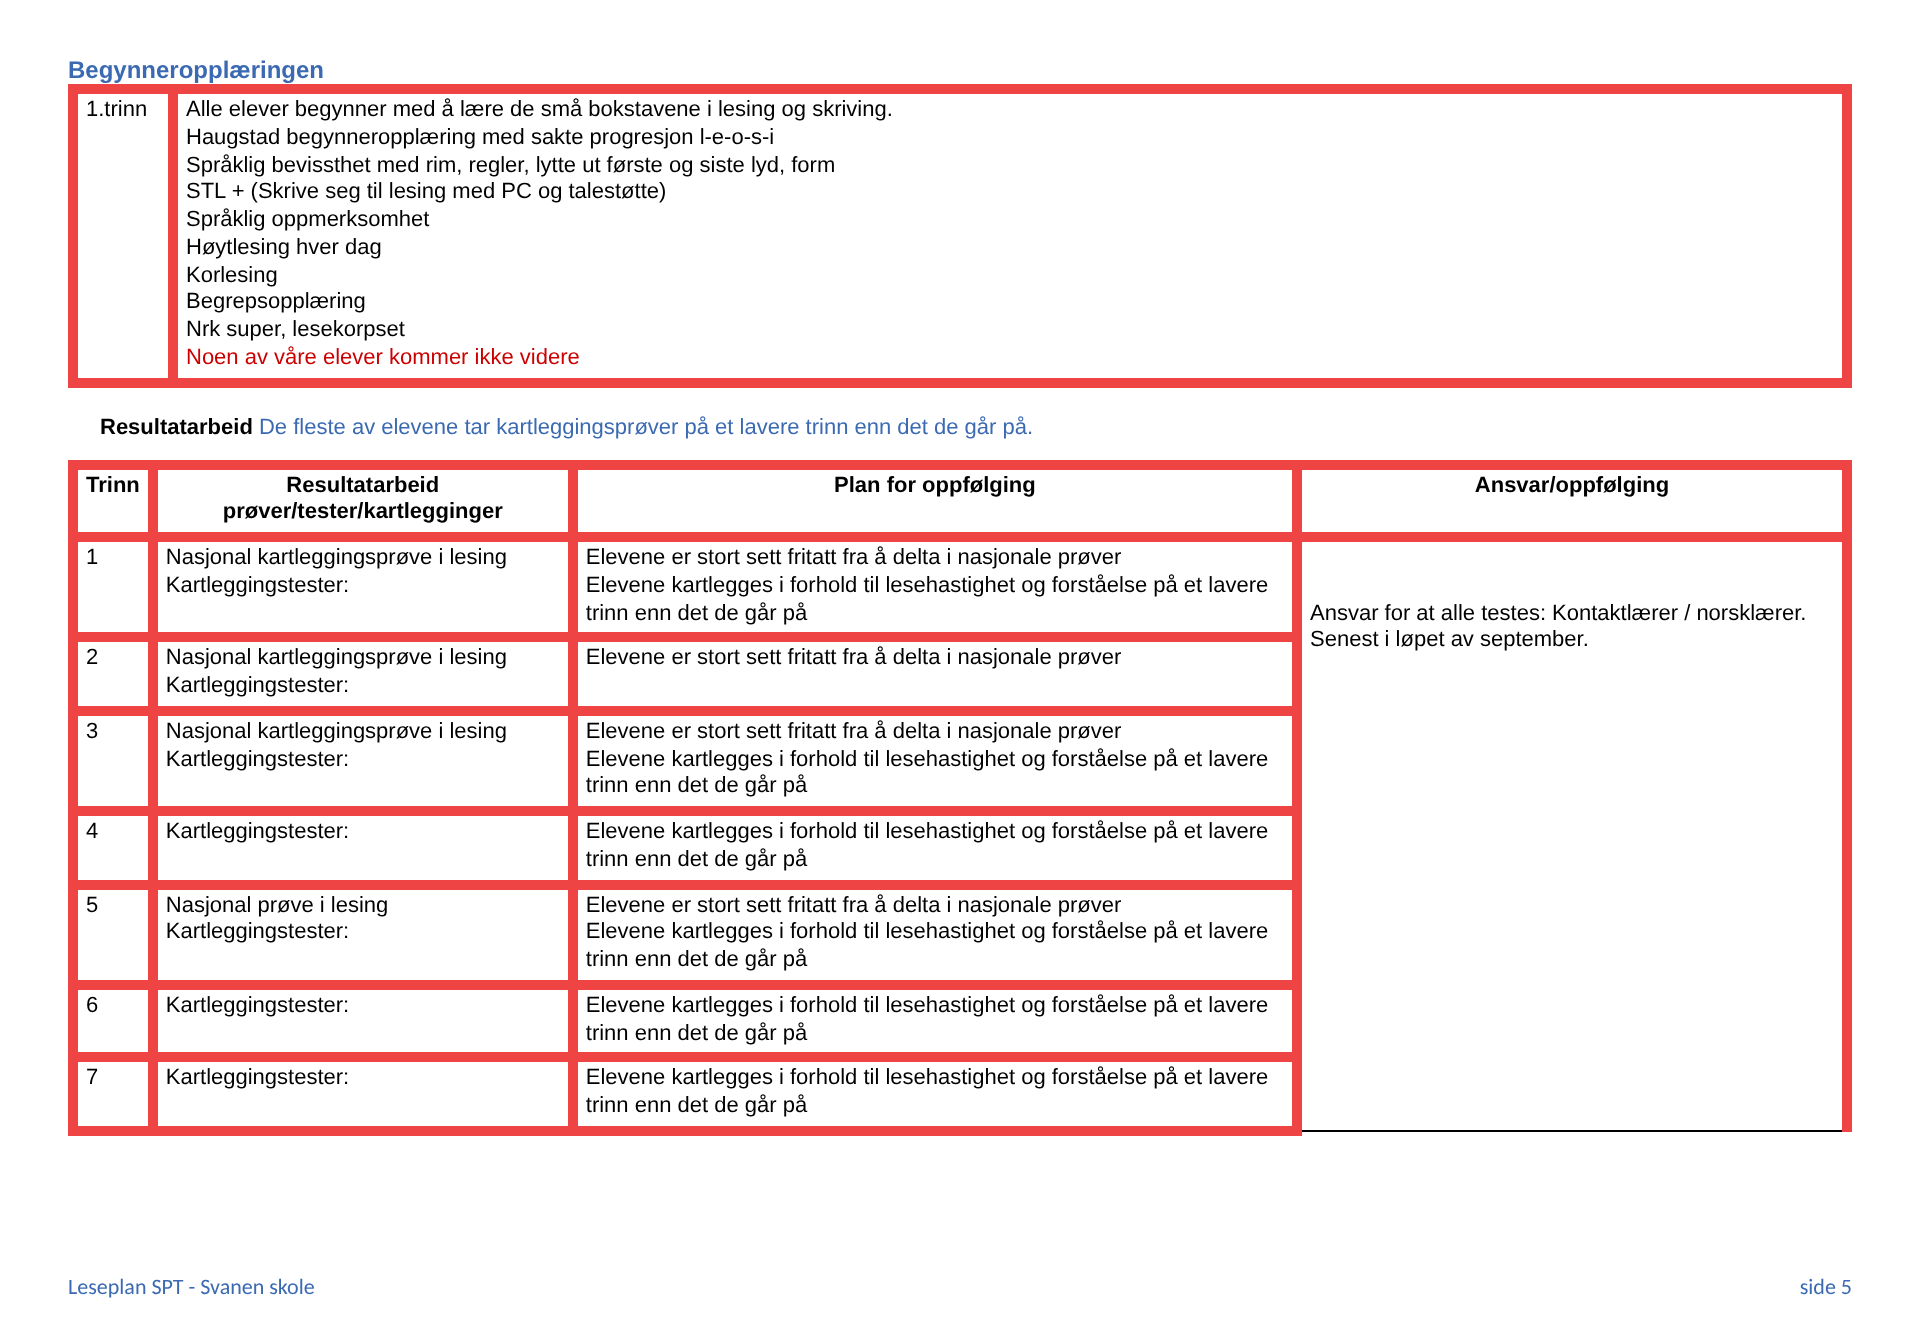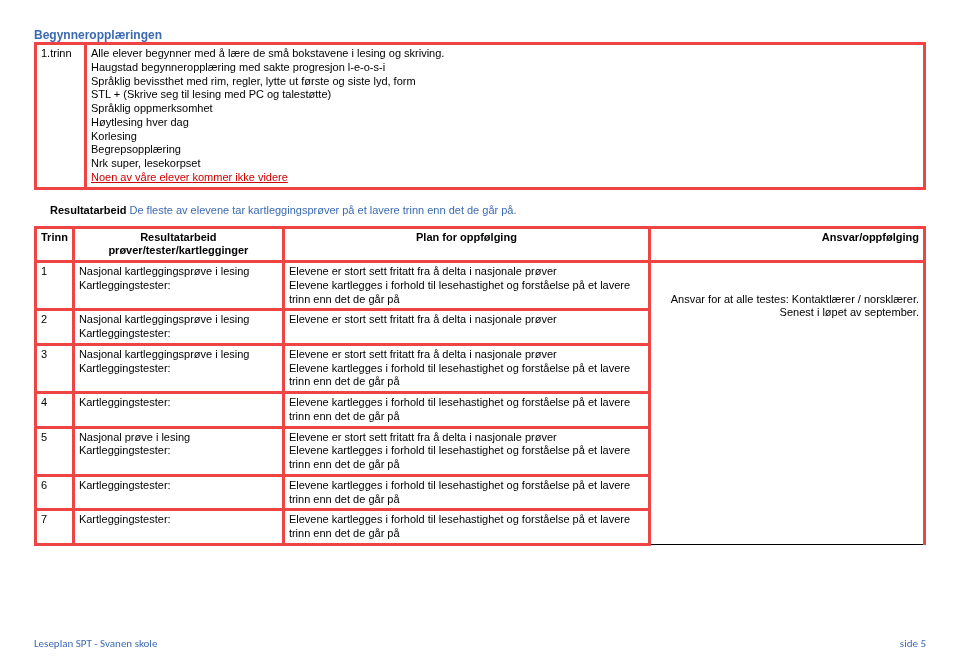--- a/index.html
+++ b/index.html
@@ -17,45 +17,45 @@
   .heading {
     color: #3b6ab2;
     font-weight: bold;
     font-size: 12px;
   }
   table {
     border-collapse: collapse;
     width: 100%;
   }
   td, th {
-    border: 3px solid #ef4444;
+    border: 5px solid #ef4444;
     padding: 2px 4px;
     vertical-align: top;
     text-align: left;
     font-size: 11px;
     line-height: 1.25;
     margin-left: 15px;
   }
   .intro-table td:first-child {
     width: 50px;
   }
-  .red { color: #c00; text-decoration: underline; }
+  .red { color: #c00; }
   .result-heading {
     margin: 14px 0 10px 16px;
     font-size: 11px;
     font-weight: bold;
   }
   .result-heading .blue { color: #3b6ab2; font-weight: normal; }
   .main-table th {
     font-weight: bold;
     text-align: center;
   }
   .main-table td:first-child, .main-table th:first-child { width: 34px; }
   .main-table td:nth-child(2), .main-table th:nth-child(2) { width: 210px; }
-  .main-table td:nth-child(4), .main-table th:nth-child(4) { width: 275px; text-align: right; }
+  .main-table td:nth-child(4), .main-table th:nth-child(4) { width: 275px; }
   .footer {
     position: absolute;
     left: 34px;
     right: 34px;
     bottom: 14px;
     font-size: 11px;
     font-family: Calibri, Arial, sans-serif;
     color: #3b6ab2;
     display: flex;
     justify-content: space-between;

